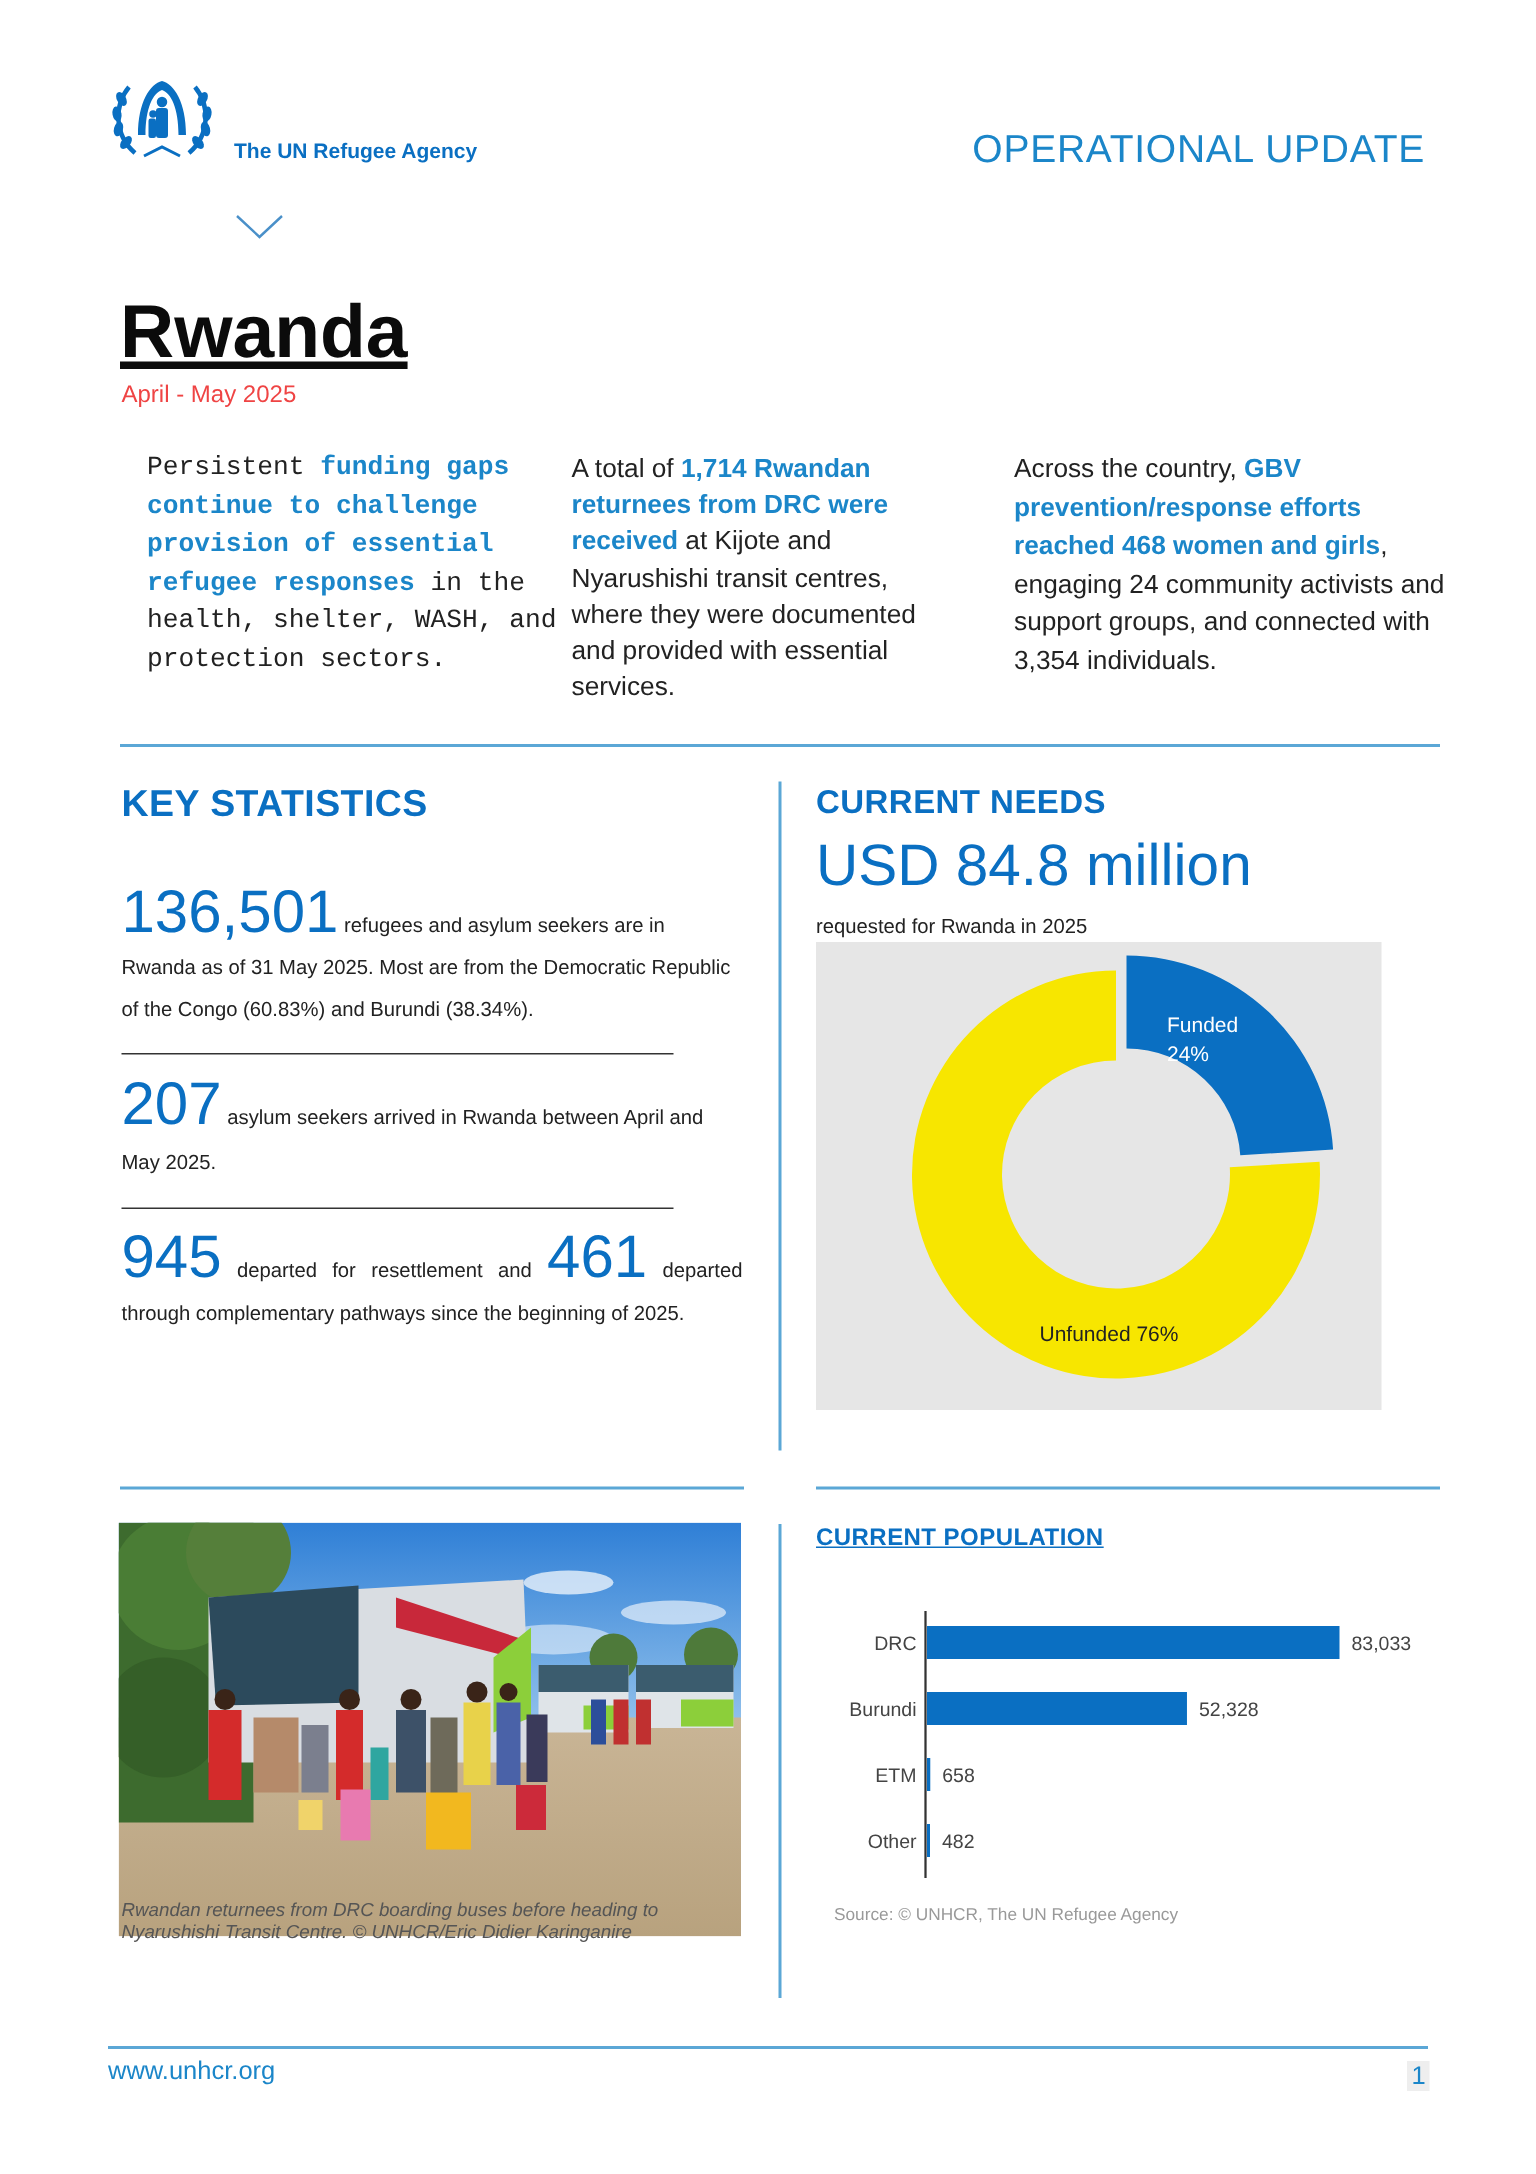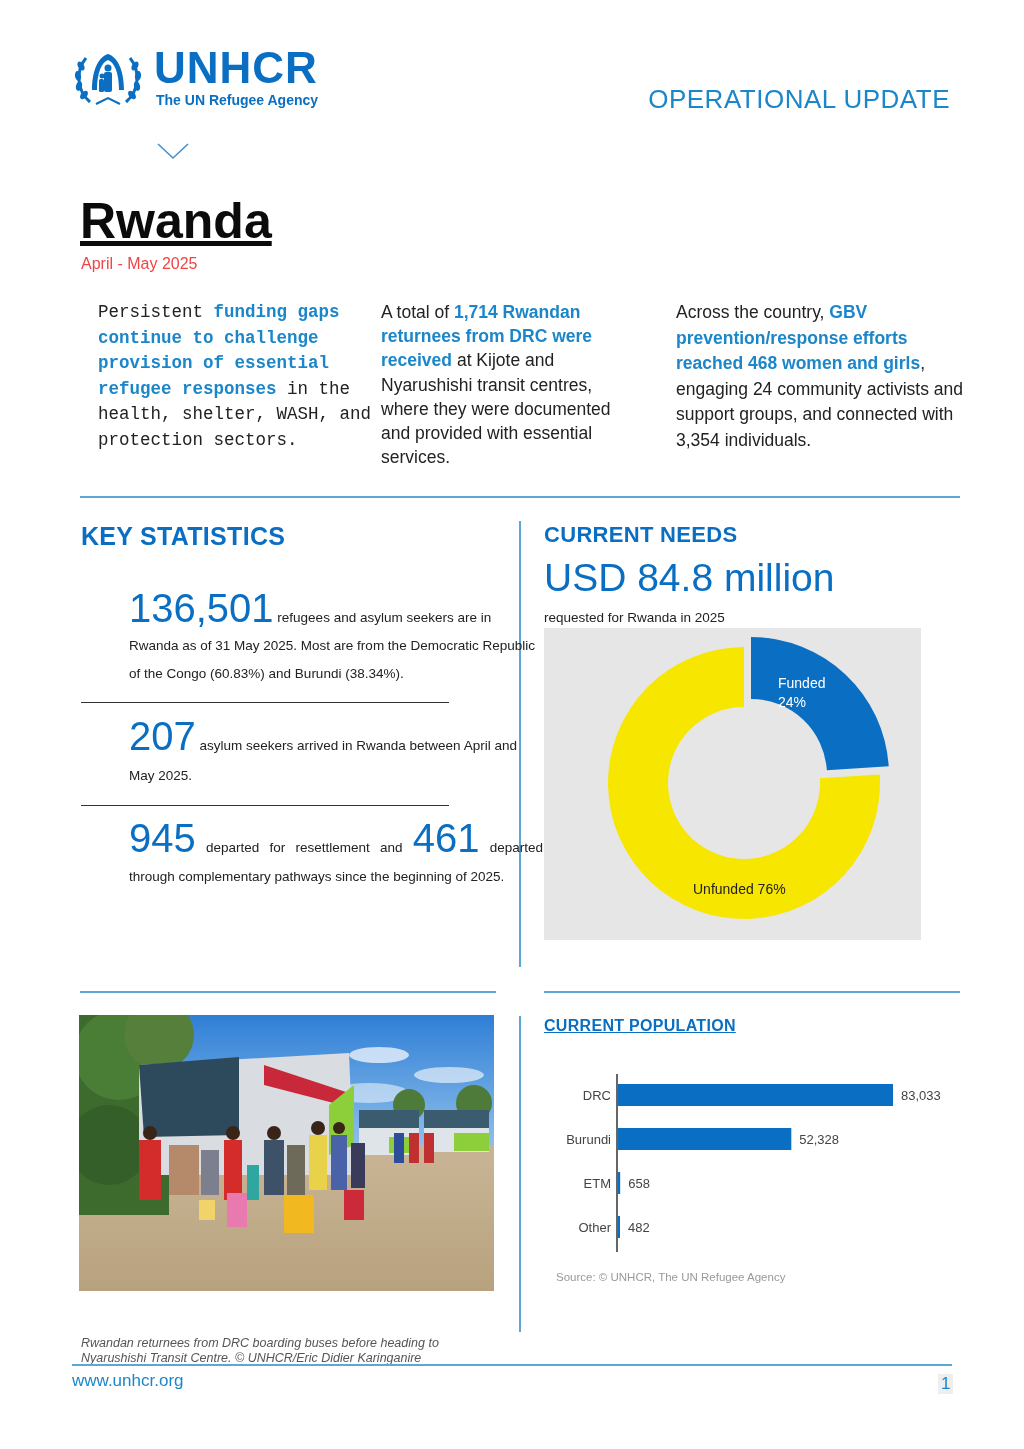--- a/index.html
+++ b/index.html
@@ -28,40 +28,40 @@
   .hr-top { left: 80px; top: 496px; width: 880px; }
   .vdiv { width: 2px; background: #5ba7d6; left: 519px; }
   .vdiv-1 { top: 521px; height: 446px; }
   .vdiv-2 { top: 1016px; height: 316px; }
 
   .section-title { font-size: 25px; font-weight: bold; color: #0a6fc2; letter-spacing: 0.3px; }
   .ks-title { left: 81px; top: 522px; }
   .fn-title { left: 544px; top: 522px; font-size: 22px; }
   .cp-title { left: 544px; top: 1017px; font-size: 16px; text-decoration: underline; }
 
-  .stat-block { left: 81px; width: 414px; font-size: 13.5px; color: #222; margin-left: 48px; }
+  .stat-block { left: 81px; width: 414px; font-size: 13.5px; color: #222; }
   .big-num { font-size: 40px; color: #0a6fc2; line-height: 40px; }
   .stat1 { top: 588px; line-height: 28px; }
   .stat2 { top: 716px; line-height: 30px; }
   .stat3 { top: 818px; line-height: 29px; text-align: justify; }
   .thin-hr { left: 81px; width: 368px; height: 1px; background: #333; }
   .thr1 { top: 702px; }
   .thr2 { top: 805px; }
 
   .usd { left: 544px; top: 556px; font-size: 39px; color: #0a6fc2; }
   .requested { left: 544px; top: 610px; font-size: 13.5px; color: #222; }
   .donut-box { left: 544px; top: 628px; width: 377px; height: 312px; background: #e6e6e6; }
   .donut-svg { position: absolute; left: 0; top: 0; width: 415px; height: 312px; }
 
   .hr-mid-l { left: 80px; top: 991px; width: 416px; }
   .hr-mid-r { left: 544px; top: 991px; width: 416px; }
 
   .photo { left: 79px; top: 1015px; width: 415px; height: 276px; overflow: hidden; }
   .photo svg { width: 100%; height: 100%; display: block; }
-  .caption { left: 81px; top: 1336px; width: 420px; font-size: 12.5px; font-style: italic; color: #555; line-height: 15px; }
+  .caption { left: 81px; top: 1266px; width: 420px; font-size: 12.5px; font-style: italic; color: #555; line-height: 15px; }
 
   .bar-chart { left: 544px; top: 1070px; width: 420px; height: 200px; }
   .bar-chart svg { width: 420px; height: 200px; display: block; }
   .source { left: 556px; top: 1271px; font-size: 11.5px; color: #999; }
 
   .hr-foot { left: 72px; top: 1364px; width: 880px; height: 2px; background: #5ba7d6; }
   .footer-url { left: 72px; top: 1371px; font-size: 17px; color: #1b86c9; }
   .page-num { left: 938px; top: 1374px; font-size: 17px; color: #1b86c9; background: #eeeeee; padding: 0 3px; }
 </style>
 </head>
@@ -85,21 +85,20 @@
         <ellipse cx="60" cy="47" rx="3" ry="5" transform="rotate(-40 60 47)"></ellipse>
         <path d="M20 42 C20 20 28 8 36 6 C44 8 52 20 52 42 L47 42 C47 24 42 14 36 12 C30 14 25 24 25 42 Z"></path>
         <circle cx="36" cy="20" r="3.5"></circle>
         <rect x="32" y="24" width="8" height="20" rx="2"></rect>
         <circle cx="30" cy="28" r="2.5"></circle>
         <rect x="27" y="31" width="5" height="13" rx="1.5"></rect>
         <path d="M24 56 L36 50 L48 56" fill="none" stroke="#0a6fc2" stroke-width="2"></path>
       </g>
     </svg>
   </div>
-  <div class="abs logo-word">UNHCR</div>
   <div class="abs logo-tag">The UN Refugee Agency</div>
 </div>
 <div class="abs chevron">
   <svg width="34" height="22" viewBox="0 0 34 22">
       <polyline points="2,4 17,18 32,4" fill="none" stroke="#4a90c9" stroke-width="1.6"></polyline>
     </svg>
 </div>
 <div class="abs op-update">OPERATIONAL UPDATE</div>
 
 <div class="abs title">Rwanda</div>

